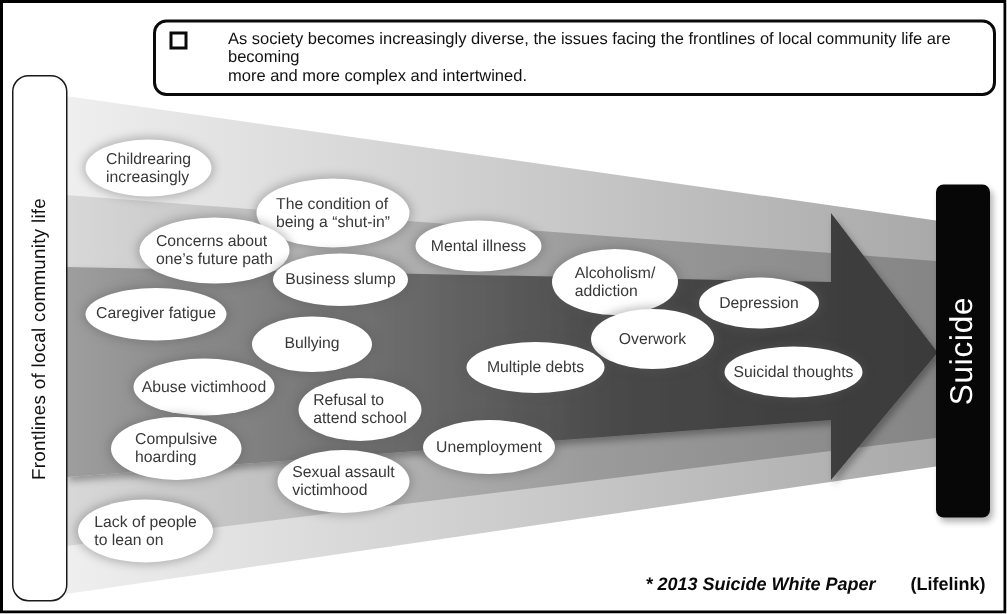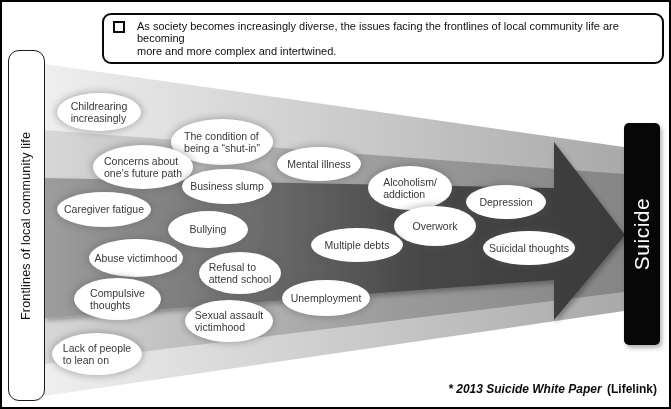--- a/index.html
+++ b/index.html
@@ -16,21 +16,21 @@
 
   
   .header-box{
     position:absolute;left:100px;top:11px;width:562px;height:51px;
     box-sizing:border-box;
     border:2px solid #0a0a0a;border-radius:9px;
     background:#fff;
     padding:3px 6px 3px 9px;
     display:flex;flex-direction:column;justify-content:center;gap:1px;
   }
-  .header-item{display:flex;align-items:flex-start;gap:12px;}
+  .header-item{display:flex;align-items:flex-start;gap:27px;}
   .bullet{
     width:8px;height:8px;box-sizing:content-box;
     border:2px solid #0a0a0a;background:#fff;
     margin-top:1px;flex-shrink:0;
   }
   .header-text{
     font-size:11px;line-height:12.5px;color:#111;
     white-space:pre-line;
   }
 
@@ -77,21 +77,21 @@
     color:#fff;font-size:21px;letter-spacing:0.5px;
   }
 
   
   .footnote{
     position:absolute;right:12px;top:380px;
     font-size:12px;color:#0a0a0a;font-weight:600;
     z-index:3;
   }
   .footnote .src{font-style:italic;}
-  .footnote .attr{font-style:normal;margin-left:2px;}
+  .footnote .attr{font-style:normal;margin-left:20px;}
 </style>
 </head>
 <body>
 
 <div class="canvas">
 
   <svg class="funnel-svg" viewBox="0 0 671 409" aria-hidden="true">
     <defs>
       <linearGradient id="gOuter" x1="0" y1="0" x2="1" y2="0">
         <stop offset="0" stop-color="#efefef"></stop>
@@ -172,21 +172,21 @@
     </div>
   <div class="factor" style="left:481px;top:229px;width:92px;height:34px">
     <span>Suicidal thoughts</span>
     </div>
   <div class="factor" style="left:197px;top:250px;width:82px;height:42px">
     <span>Refusal to
 attend school</span>
     </div>
   <div class="factor" style="left:72px;top:276px;width:87px;height:42px">
     <span>Compulsive
-thoughts</span>
+hoarding</span>
     </div>
   <div class="factor" style="left:280px;top:278px;width:88px;height:36px">
     <span>Unemployment</span>
     </div>
   <div class="factor" style="left:183px;top:298px;width:88px;height:42px">
     <span>Sexual assault
 victimhood</span>
     </div>
   <div class="factor" style="left:50px;top:331px;width:90px;height:42px">
     <span>Lack of people

